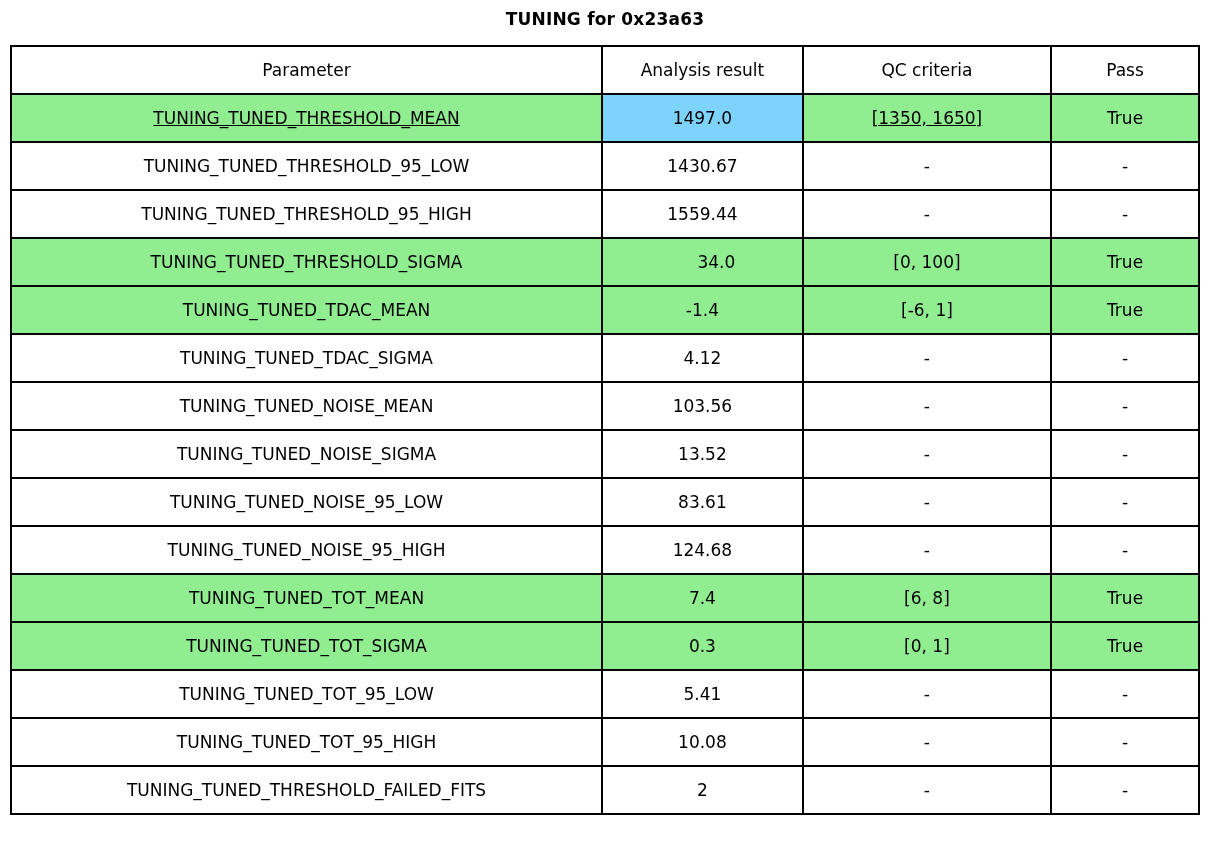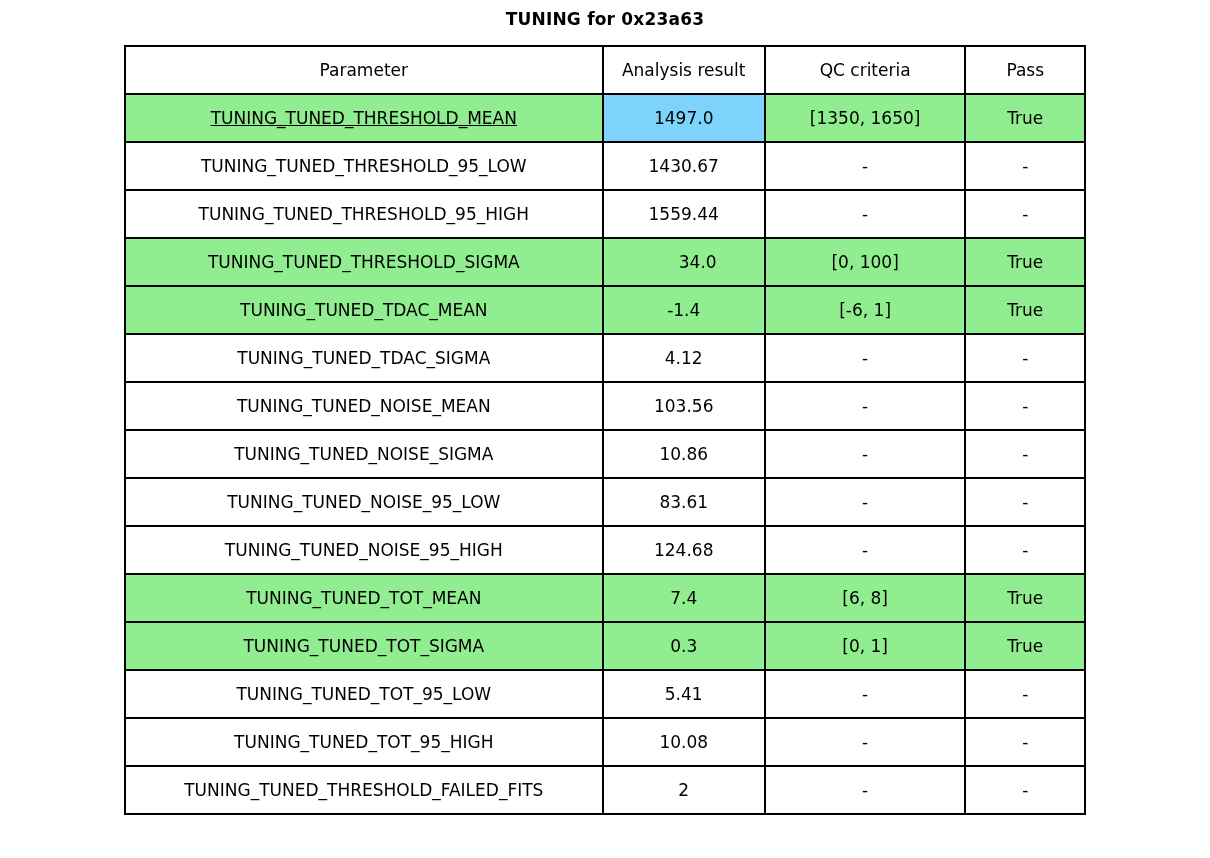--- a/index.html
+++ b/index.html
@@ -21,21 +21,21 @@
     padding-top: 9px;
     box-sizing: content-box;
     text-align: center;
     font-size: 17px;
     font-weight: bold;
     letter-spacing: 0.2px;
   }
   table.qc-table {
     border-collapse: collapse;
     table-layout: fixed;
-    width: 962px;
+    width: 1190px;
     margin: 0 auto;
   }
   .qc-table th, .qc-table td {
     border: 2px solid #000000;
     text-align: center;
     vertical-align: middle;
     font-size: 17px;
     font-weight: normal;
     height: 46px;
     padding: 0 4px;
@@ -65,21 +65,21 @@
         <th>Parameter</th>
         <th>Analysis result</th>
         <th>QC criteria</th>
         <th>Pass</th>
       </tr>
     </thead>
     <tbody>
         <tr>
           <td style="background: rgb(144, 238, 144); text-decoration: underline;">TUNING_TUNED_THRESHOLD_MEAN</td>
           <td style="background: #7dd3fc;">1497.0</td>
-          <td style="background: rgb(144, 238, 144);">[1350, 1650]</td>
+          <td style="background: rgb(144, 238, 144); text-decoration: underline;">[1350, 1650]</td>
           <td style="background: rgb(144, 238, 144);">True</td>
         </tr>
         <tr>
           <td>TUNING_TUNED_THRESHOLD_95_LOW</td>
           <td>1430.67</td>
           <td>-</td>
           <td>-</td>
         </tr>
         <tr>
           <td>TUNING_TUNED_THRESHOLD_95_HIGH</td>
@@ -106,21 +106,21 @@
           <td>-</td>
         </tr>
         <tr>
           <td>TUNING_TUNED_NOISE_MEAN</td>
           <td>103.56</td>
           <td>-</td>
           <td>-</td>
         </tr>
         <tr>
           <td>TUNING_TUNED_NOISE_SIGMA</td>
-          <td>10.86</td>
+          <td>13.52</td>
           <td>-</td>
           <td>-</td>
         </tr>
         <tr>
           <td>TUNING_TUNED_NOISE_95_LOW</td>
           <td>83.61</td>
           <td>-</td>
           <td>-</td>
         </tr>
         <tr>

